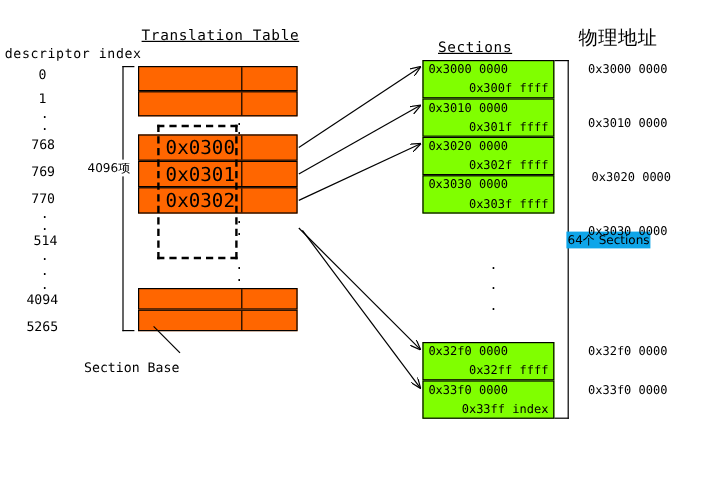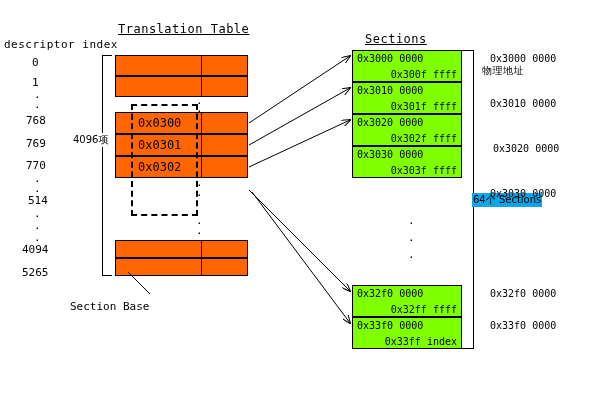--- a/index.html
+++ b/index.html
@@ -33,21 +33,21 @@
     position:absolute;
     background:#FF6600;
     border:1px solid #000;
     box-sizing:border-box;
   }
   .tdiv{
     position:absolute;top:0;bottom:0;width:0;border-left:1px solid #000;
   }
   .tval{
     position:absolute;left:6px;top:50%;transform:translateY(-50%);
-    font-size:12px;color:#000;white-space:nowrap;
+    font-size:16px;color:#000;white-space:nowrap;
   }
 
   
   .dashbox{
     position:absolute;border:2px dashed #000;box-sizing:border-box;background:transparent;
   }
 
   
   .sec{
     position:absolute;background:#80FF00;border:1px solid #000;box-sizing:border-box;
@@ -74,21 +74,21 @@
 <body>
 
 <div id="stage">
 
   <div class="abs title mono" style="left:4px;top:38px;font-size:11px;">descriptor index</div>
 
   <div class="abs title mono" style="left:118px;top:22px;text-decoration:underline;">Translation Table</div>
 
   <div class="abs title mono" style="left:365px;top:32px;text-decoration:underline;">Sections</div>
 
-  <div class="abs title cjk" style="left:482px;top:22px;font-size:10px;margin-top:42px;">物理地址</div>
+  <div class="abs title cjk" style="left:482px;top:22px;font-size:16px;">物理地址</div>
 
   <div class="abs idx mono" style="left:32px;top:56px;">0</div>
   <div class="abs idx mono" style="left:32px;top:76px;">1</div>
   <div class="abs dots mono" style="left:34px;top:92px;">.</div>
   <div class="abs dots mono" style="left:34px;top:102px;">.</div>
   <div class="abs idx mono" style="left:26px;top:114px;">768</div>
   <div class="abs idx mono" style="left:26px;top:137px;">769</div>
   <div class="abs idx mono" style="left:26px;top:159px;">770</div>
   <div class="abs dots mono" style="left:34px;top:176px;">.</div>
   <div class="abs dots mono" style="left:34px;top:186px;">.</div>

